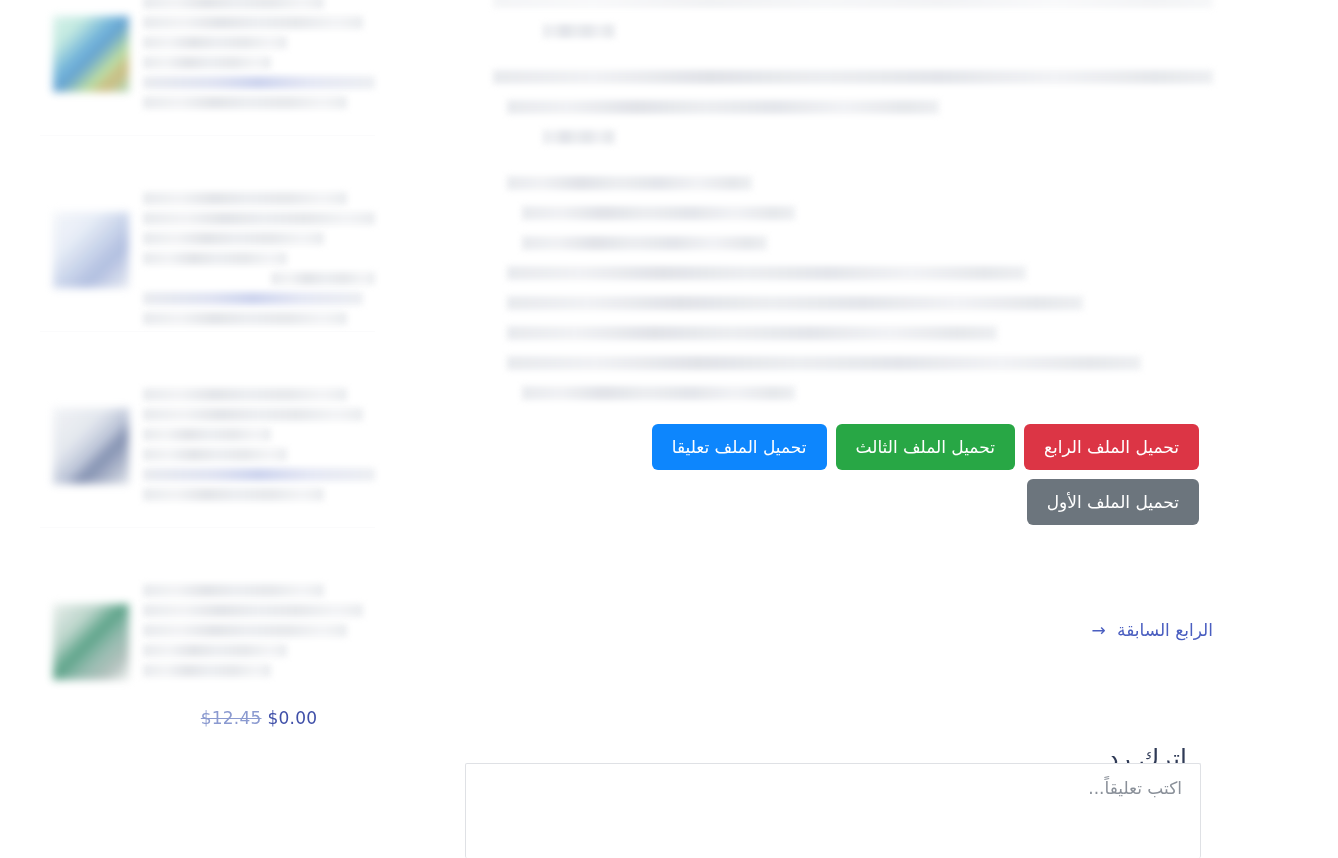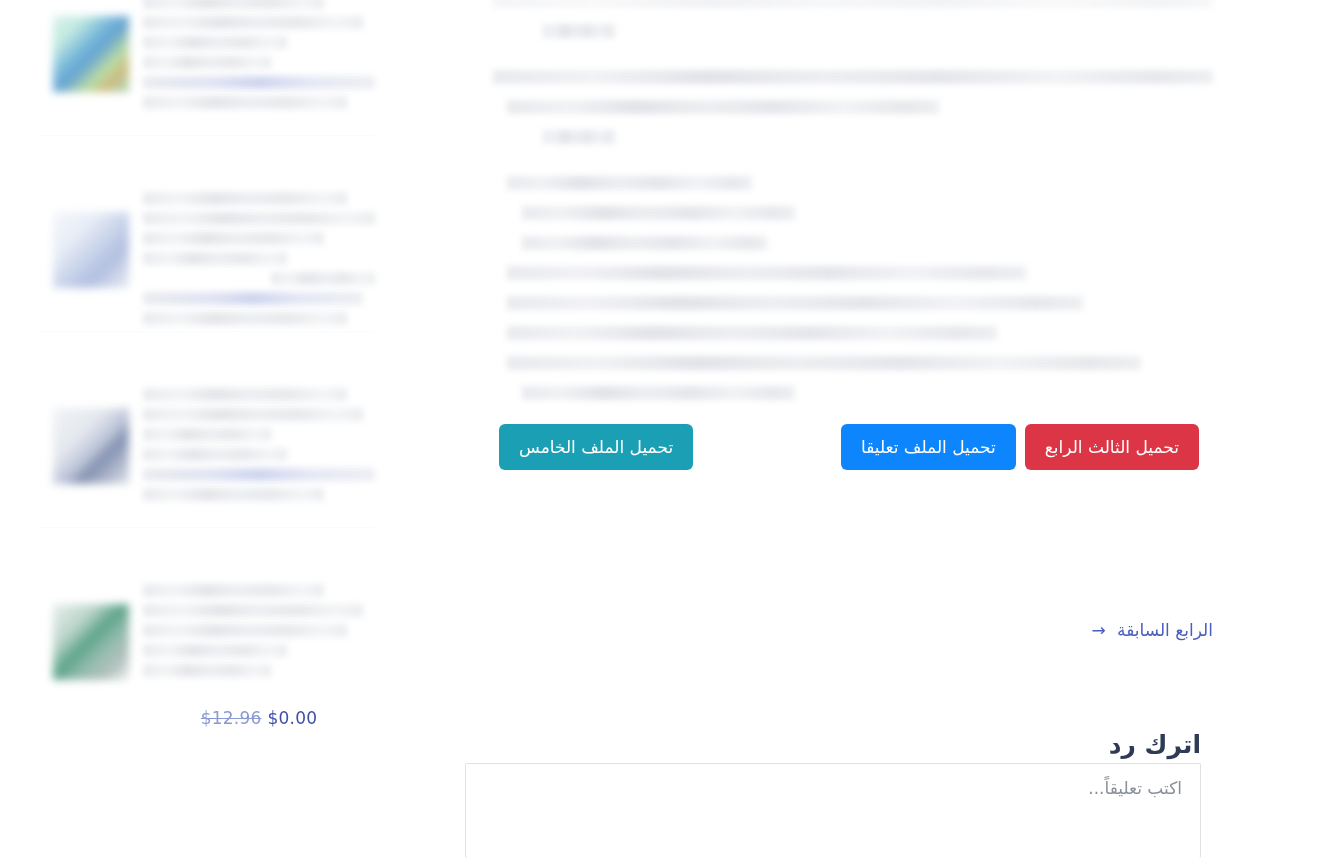--- a/index.html
+++ b/index.html
@@ -142,22 +142,22 @@
   }
   .prev-link .arrow { margin-right: 6px; display: inline-block; }
 
   
   .reply-title {
     position: absolute;
     right: 137px;
     top: 730px;
     font-size: 25px;
     color: #2f3a56;
-    font-weight: 700;
-    margin: 0;
+    font-weight: 400;
+    margin: 14px;
   }
   .comment-box {
     position: absolute;
     right: 137px;
     top: 763px;
     width: 736px;
     height: 95px;
     background: #ffffff;
     border: 1px solid #dfe1e5;
     border-bottom: none;
@@ -219,21 +219,21 @@
     <div class="product-card last">
       <div class="pc-lines">
         <div class="pc-line w78"></div>
         <div class="pc-line w95"></div>
         <div class="pc-line w88"></div>
         <div class="pc-line w62"></div>
         <div class="pc-line w55"></div>
       </div>
       <div class="pc-thumb th4"></div>
       <div class="pc-price">
-        <span class="old">$12.96</span><span>$0.00</span>
+        <span class="old">$12.45</span><span>$0.00</span>
       </div>
     </div>
 
   </aside>
 
   <main class="article">
 
     <div class="a-block">
       <div class="a-line t100 faint" style="margin-top:-6px;"></div>
       <div class="a-line t10" style="margin-right:83%;"></div>
@@ -262,23 +262,24 @@
       <div class="a-line t88" style="margin-right:10%;"></div>
     </div>
 
     <div class="a-block">
       <div class="a-line t38" style="margin-right:58%;"></div>
     </div>
 
   </main>
 
   <div class="btn-row">
-    <button class="dl-btn" style="background:#dc3545;">تحميل الثالث الرابع</button>
+    <button class="dl-btn" style="background:#dc3545;">تحميل الملف الرابع</button>
+    <button class="dl-btn" style="background:#28a745;">تحميل الملف الثالث</button>
     <button class="dl-btn" style="background:#0d86fd;">تحميل الملف تعليقا</button>
-    <button class="dl-btn" style="background:#1b9fb5; margin-right:auto;">تحميل الملف الخامس</button>
+    <button class="dl-btn" style="background:#6c757d;">تحميل الملف الأول</button>
   </div>
 
   <a class="prev-link" href="#">
     <span>الرابع السابقة</span>
     <span class="arrow">→</span>
   </a>
 
   <h2 class="reply-title">اترك رد</h2>
 
   <textarea class="comment-box" placeholder="اكتب تعليقاً..." style=""></textarea>

